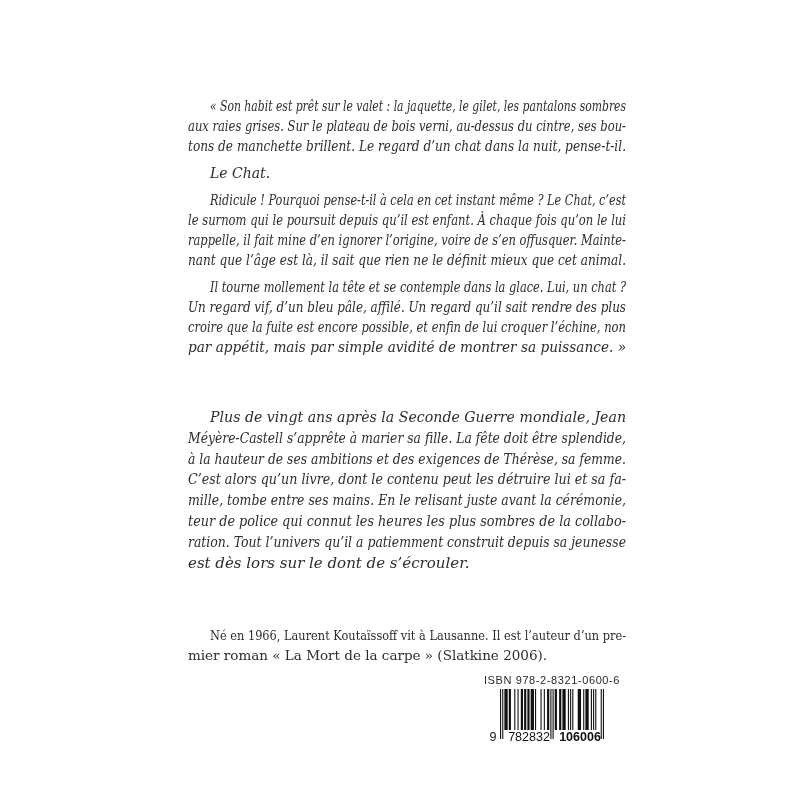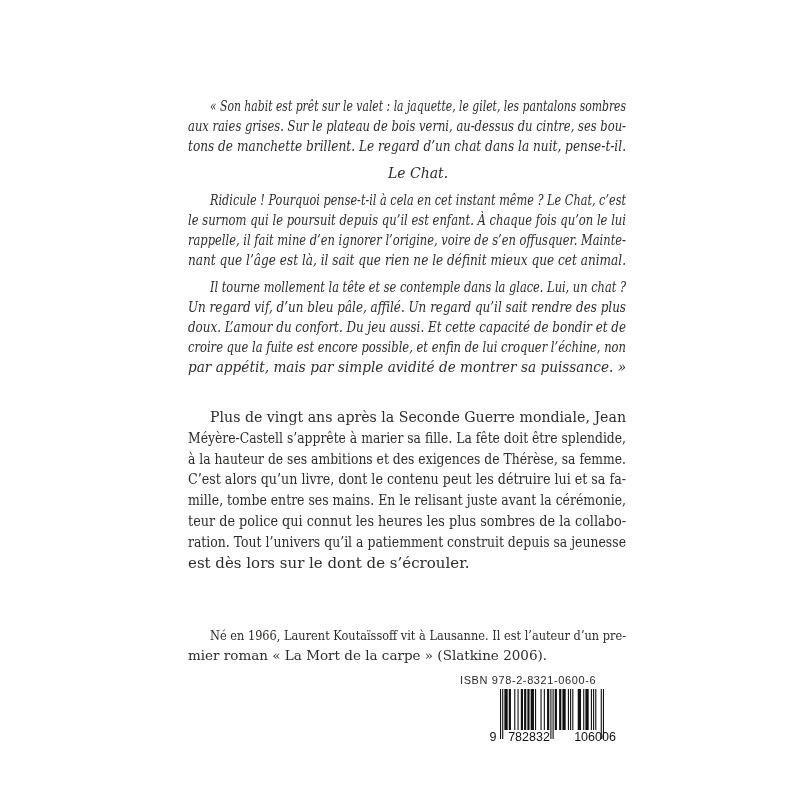--- a/index.html
+++ b/index.html
@@ -13,49 +13,49 @@
     color: #2e2d2b;
   }
 
   .text-col { position: absolute; left: 188px; width: 438px; }
 
   
   .quote-block { top: 96px; }
   .quote-block .para { margin: 0 0 7px 0; font-style: italic; font-size: 14px; line-height: 20px; }
 
   
-  .synopsis { top: 407px; font-size: 15px; line-height: 20.8px; }
+  .synopsis { top: 407px; font-size: 15px; line-height: 20.8px; font-style: italic; }
 
   
   .bio { top: 616px; font-size: 13.5px; line-height: 20px; margin-top: 9px; }
 
   
   .tline { white-space: nowrap; overflow: visible; }
-  .tline.first { padding-left: 22px; text-align: center; }
+  .tline.first { padding-left: 22px; }
   .tline > span { display: inline-block; vertical-align: top; transform-origin: 0 50%; }
 
   
   .isbn-label {
     position: absolute; left: 460px; top: 674px; width: 184px;
     font-family: "Liberation Sans", sans-serif;
-    font-size: 11px; letter-spacing: 0.6px; color: #2a2a2a;
+    font-size: 11px; letter-spacing: 0.6px; text-align: center; color: #2a2a2a;
   }
   .barcode {
     position: absolute; left: 500px; top: 689px; width: 104px; height: 58px;
   }
   .barcode svg { position: absolute; left: 0; top: 0; }
   .bc-digits {
     position: absolute; top: 41px;
     font-family: "Liberation Sans", "DejaVu Sans", sans-serif;
     font-size: 12.5px; line-height: 14px; color: #111111;
     text-align: center;
   }
   .bc-first { left: -12px; width: 10px; }
   .bc-left  { left: 4px;  width: 50px; }
-  .bc-right { left: 72px; width: 46px; }
+  .bc-right { left: 57px; width: 46px; font-weight: bold; }
 </style>
 </head>
 <body>
 
 <div class="cover">
 
   <div class="text-col quote-block">
     <div class="para">
         <div class="tline first"><span style="transform: scaleX(0.772315);">« Son habit est prêt sur le valet : la jaquette, le gilet, les pantalons sombres</span></div>
         <div class="tline"><span style="transform: scaleX(0.823816);">aux raies grises. Sur le plateau de bois verni, au-dessus du cintre, ses bou-</span></div>
@@ -66,21 +66,20 @@
       </div>
     <div class="para">
         <div class="tline first"><span style="transform: scaleX(0.805251);">Ridicule ! Pourquoi pense-t-il à cela en cet instant même ? Le Chat, c’est</span></div>
         <div class="tline"><span style="transform: scaleX(0.826318);">le surnom qui le poursuit depuis qu’il est enfant. À chaque fois qu’on le lui</span></div>
         <div class="tline"><span style="transform: scaleX(0.820633);">rappelle, il fait mine d’en ignorer l’origine, voire de s’en offusquer. Mainte-</span></div>
         <div class="tline last"><span style="transform: scaleX(0.864972);">nant que l’âge est là, il sait que rien ne le définit mieux que cet animal.</span></div>
       </div>
     <div class="para">
         <div class="tline first"><span style="transform: scaleX(0.81399);">Il tourne mollement la tête et se contemple dans la glace. Lui, un chat ?</span></div>
         <div class="tline"><span style="transform: scaleX(0.854504);">Un regard vif, d’un bleu pâle, affilé. Un regard qu’il sait rendre des plus</span></div>
-        <div class="tline"><span style="transform: scaleX(0.850279);">doux. L’amour du confort. Du jeu aussi. Et cette capacité de bondir et de</span></div>
         <div class="tline"><span style="transform: scaleX(0.824131);">croire que la fuite est encore possible, et enfin de lui croquer l’échine, non</span></div>
         <div class="tline last"><span style="transform: scaleX(0.974619);">par appétit, mais par simple avidité de montrer sa puissance. »</span></div>
       </div>
   </div>
 
   <div class="text-col synopsis">
       <div class="tline first"><span style="transform: scaleX(0.942876);">Plus de vingt ans après la Seconde Guerre mondiale, Jean</span></div>
       <div class="tline"><span style="transform: scaleX(0.824059);">Méyère-Castell s’apprête à marier sa fille. La fête doit être splendide,</span></div>
       <div class="tline"><span style="transform: scaleX(0.824325);">à la hauteur de ses ambitions et des exigences de Thérèse, sa femme.</span></div>
       <div class="tline"><span style="transform: scaleX(0.845381);">C’est alors qu’un livre, dont le contenu peut les détruire lui et sa fa-</span></div>

